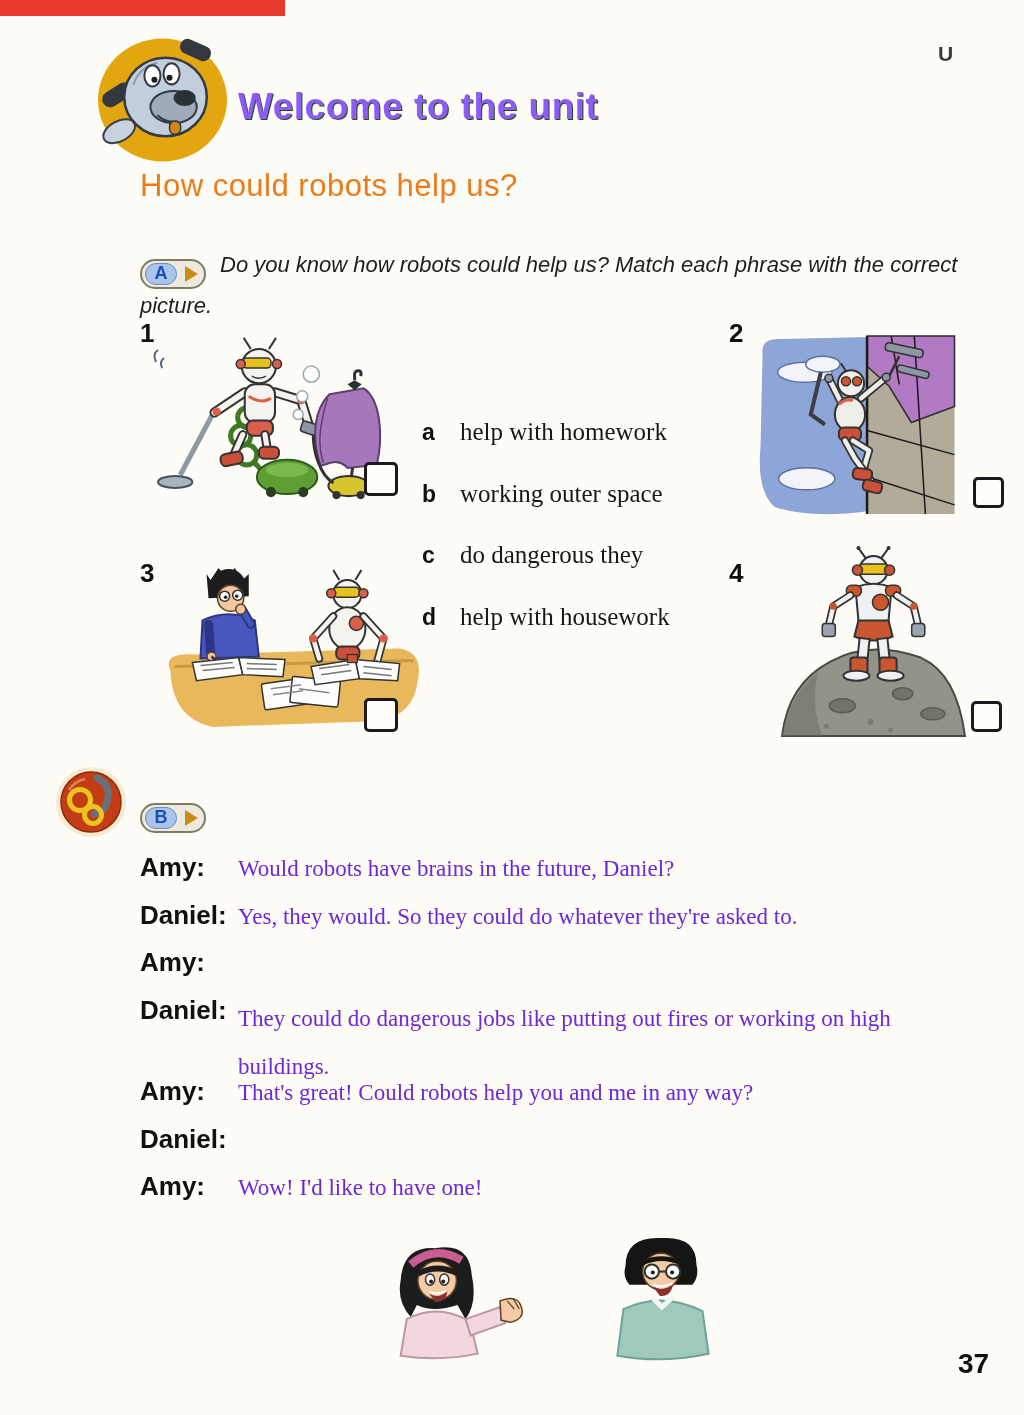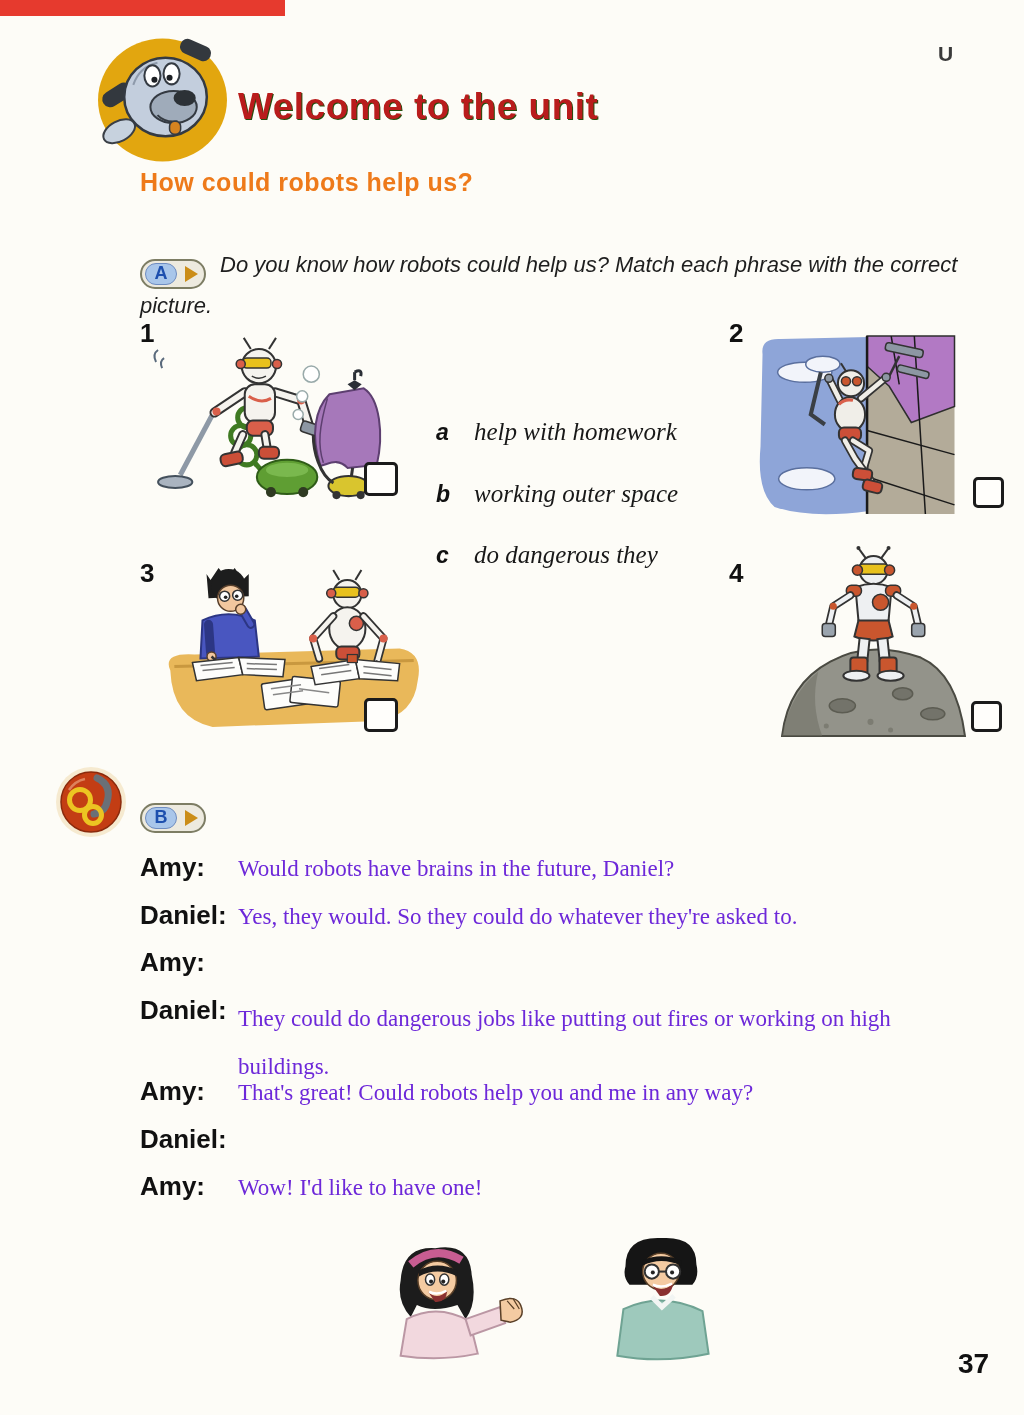--- a/index.html
+++ b/index.html
@@ -17,25 +17,25 @@
     background:#e63a2e;
   }
   .unit-letter {
     position:absolute; left:938px; top:42px;
     font-size:21px; font-weight:bold; color:#3a3a3a;
   }
   .mascot { position:absolute; left:95px; top:36px; width:136px; height:132px; }
   .main-title {
     position:absolute; left:238px; top:86px;
     font-size:37px; font-weight:bold; letter-spacing:0.5px;
-    color:#b91c1c; text-shadow:1px 1px 0 #244f0e;
+    color:#8b5cf6; text-shadow:1px 1px 0 #244f0e;
   }
   .sub-title {
     position:absolute; left:140px; top:168px;
-    font-size:25px; font-weight:bold; letter-spacing:0.5px;
+    font-size:31px; font-weight:normal; letter-spacing:0.5px;
     color:#ee7a1a;
   }
   .instruction {
     position:absolute; left:140px; width:848px;
     font-style:italic; font-size:22px; line-height:33px; color:#1e1e1e;
     font-weight:500;
   }
   .instr-a { top:226px; }
   .instr-b { top:770px; }
   .pill {
@@ -56,21 +56,21 @@
     border-left:13px solid #cb8d17;
     border-top:8px solid transparent;
     border-bottom:8px solid transparent;
   }
   .pic-number { position:absolute; font-size:26px; font-weight:bold; color:#111; }
   .illustration { position:absolute; }
   .checkbox {
     position:absolute; background:#fffefb;
     border:3px solid #1b1b1b; border-radius:5px; cursor:pointer;
   }
-  .phrase-row { position:absolute; left:436px; white-space:nowrap;font-style:italic; }
+  .phrase-row { position:absolute; left:422px; white-space:nowrap; }
   .phrase-letter {
     display:inline-block; width:38px;
     font-weight:bold; font-size:23px; color:#111;
     font-family:"Liberation Sans", sans-serif;
   }
   .phrase-text {
     font-size:25px; color:#181818;
     font-family:"Liberation Serif", serif;
   }
   .speak-icon { position:absolute; left:55px; top:766px; width:72px; height:72px; }
@@ -220,20 +220,23 @@
   <div class="checkbox" style="left:973px; top:477px; width:31px; height:31px;"></div>
 
   <div class="phrase-row" style="top:418px;">
     <span class="phrase-letter">a</span><span class="phrase-text">help with homework</span>
   </div>
   <div class="phrase-row" style="top:480px;">
     <span class="phrase-letter">b</span><span class="phrase-text">working outer space</span>
   </div>
   <div class="phrase-row" style="top:541px;">
     <span class="phrase-letter">c</span><span class="phrase-text">do dangerous they</span>
+  </div>
+  <div class="phrase-row" style="top:603px;">
+    <span class="phrase-letter">d</span><span class="phrase-text">help with housework</span>
   </div>
 
   <svg class="illustration" style="left:150px; top:562px; width:282px; height:176px;" viewBox="0 0 280 175">
     <path d="M20 108 Q12 90 44 92 L248 86 Q272 90 266 118 Q262 152 228 158 L62 164 Q22 156 20 108 Z" fill="#e9b85a"></path>
     <line x1="24" y1="104" x2="262" y2="98" stroke="#c9983f" stroke-width="3"></line>
     <path d="M60 18 L68 6 L76 16 L84 6 L92 18 L98 12 L98 34 L58 36 L56 12 Z" fill="#1d1d1d"></path>
     <circle cx="78" cy="24" r="17" fill="#1d1d1d"></circle>
     <circle cx="80" cy="36" r="13" fill="#f2c79e" stroke="#59402c" stroke-width="1.5"></circle>
     <circle cx="74" cy="34" r="5" fill="#fff" stroke="#333" stroke-width="1.5"></circle>
     <circle cx="87" cy="33" r="5" fill="#fff" stroke="#333" stroke-width="1.5"></circle>

